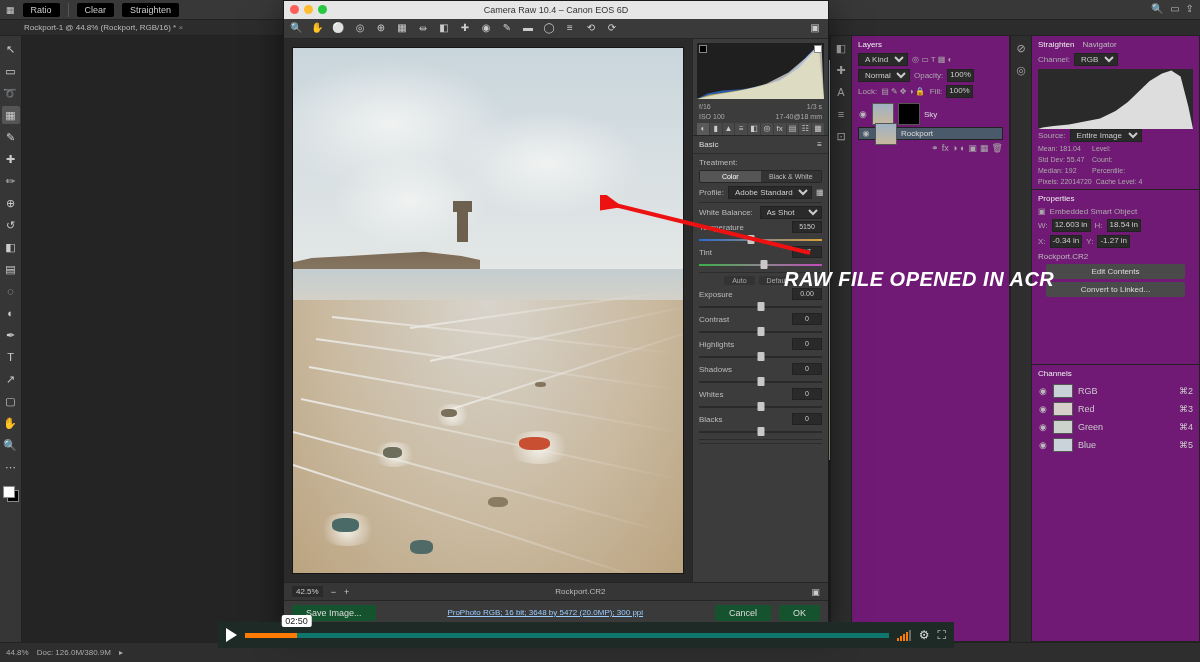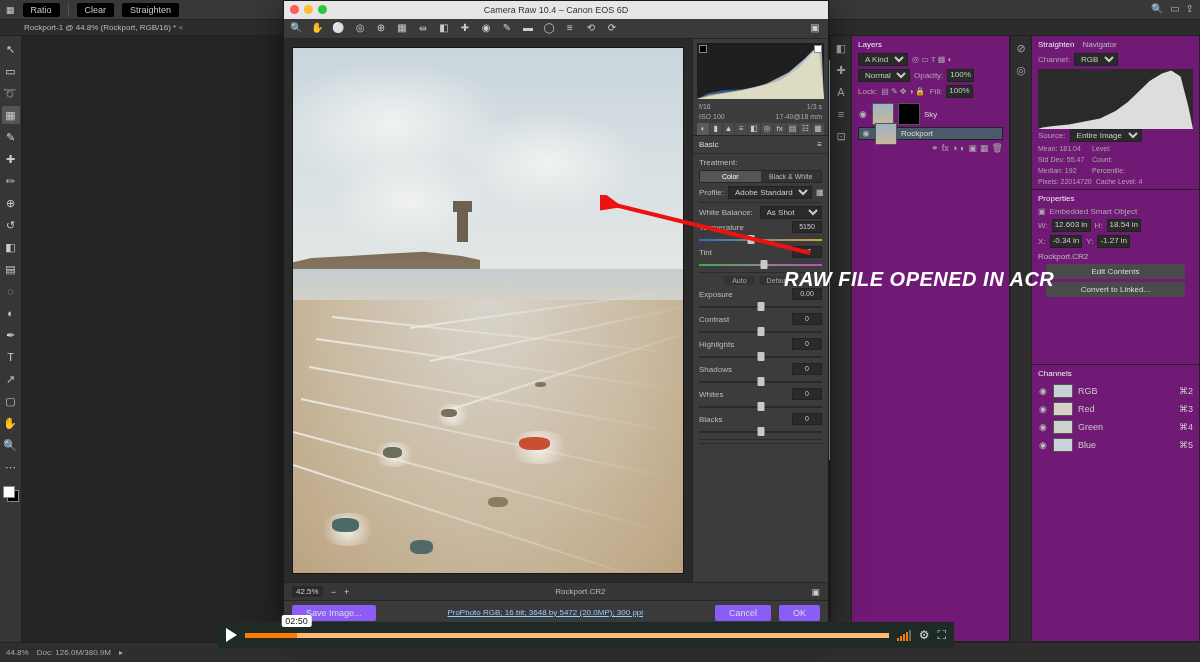--- a/index.html
+++ b/index.html
@@ -108,32 +108,32 @@
   .seg span.on{background:#555;color:#fff}
   .sel{background:#2a2a2a;border:1px solid #222;color:#ccc;height:13px;font-size:8px;flex:1;padding:0 2px}
   .hr{height:1px;background:#2c2c2c;margin:3px 0}
   .autodef{display:flex;gap:4px;justify-content:center;margin:3px 0}
   .autodef span{padding:1px 8px;background:#333;color:#aaa;border-radius:2px;font-size:7px;cursor:pointer}
 
   .acr-foot1{height:18px;background:#363636;border-top:1px solid #262626;display:flex;align-items:center;padding:0 8px;gap:8px}
   .acr-foot1 .zoom{background:#2a2a2a;padding:1px 4px;font-size:8px}
   .acr-foot1 .fname{flex:1;text-align:center;color:#bbb;font-size:8px}
   .acr-foot2{height:24px;background:#3a3a3a;border-top:1px solid #262626;display:flex;align-items:center;padding:0 8px;gap:8px}
-  .acr-btn{padding:3px 14px;background:#8b5cf6;color:#ddd;border-radius:2px;font-size:9px;cursor:pointer}
+  .acr-btn{padding:3px 14px;background:#14532d;color:#ddd;border-radius:2px;font-size:9px;cursor:pointer}
   .acr-link{flex:1;text-align:center;color:#9cf;font-size:8px;text-decoration:underline;cursor:pointer}
 
   
   .annot{position:absolute;z-index:40;pointer-events:none}
   .annot-text{position:absolute;color:#fff;font-weight:800;font-size:20px;letter-spacing:.5px;white-space:nowrap;font-style:italic}
   .arrow{position:absolute}
 
   
   .vidbar{position:absolute;left:218px;top:622px;width:736px;height:26px;background:#1d2a26;z-index:50;display:flex;align-items:center;padding:0 8px;gap:8px}
   .play{width:0;height:0;border-left:11px solid #fff;border-top:7px solid transparent;border-bottom:7px solid transparent;cursor:pointer}
-  .progress{flex:1;height:5px;background:#fdba74;position:relative;cursor:pointer}
+  .progress{flex:1;height:5px;background:#0f766e;position:relative;cursor:pointer}
   .progress .fill{position:absolute;left:0;top:0;bottom:0;background:#ff7a00;width:8%}
   .timetip{position:absolute;top:-18px;left:8%;transform:translateX(-50%);background:#fff;color:#222;font-size:9px;padding:1px 4px;border-radius:2px}
   .vidico{color:#ddd;font-size:12px;cursor:pointer}
   .vol{display:flex;align-items:flex-end;gap:1px;height:12px}
   .vol span{width:2px;background:#ff7a00}
   .vol span.off{background:#6a6a6a}
 
   
   .ps-wins{position:absolute;top:3px;right:6px;display:flex;gap:6px;color:#bbb;font-size:10px}
 </style>

